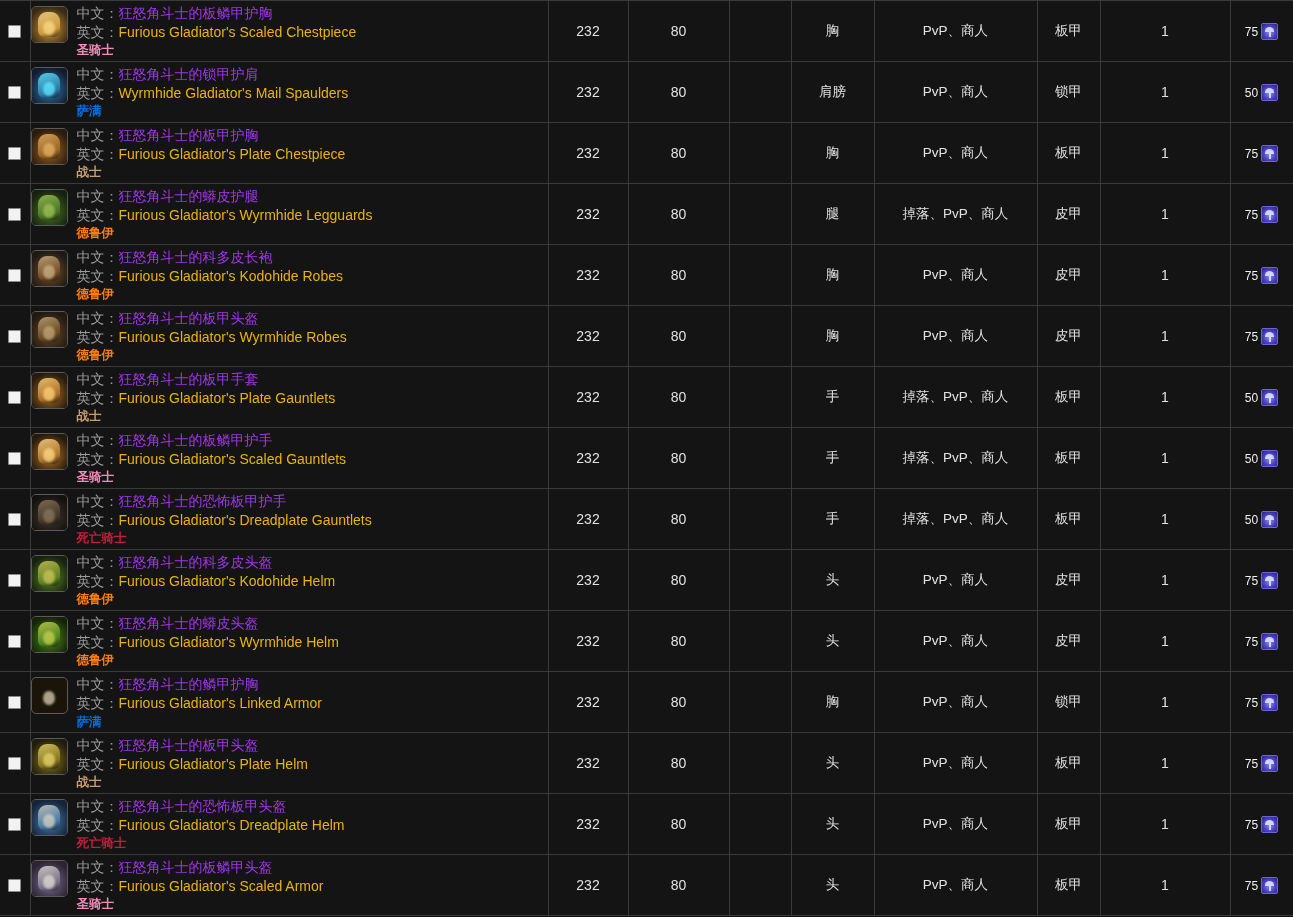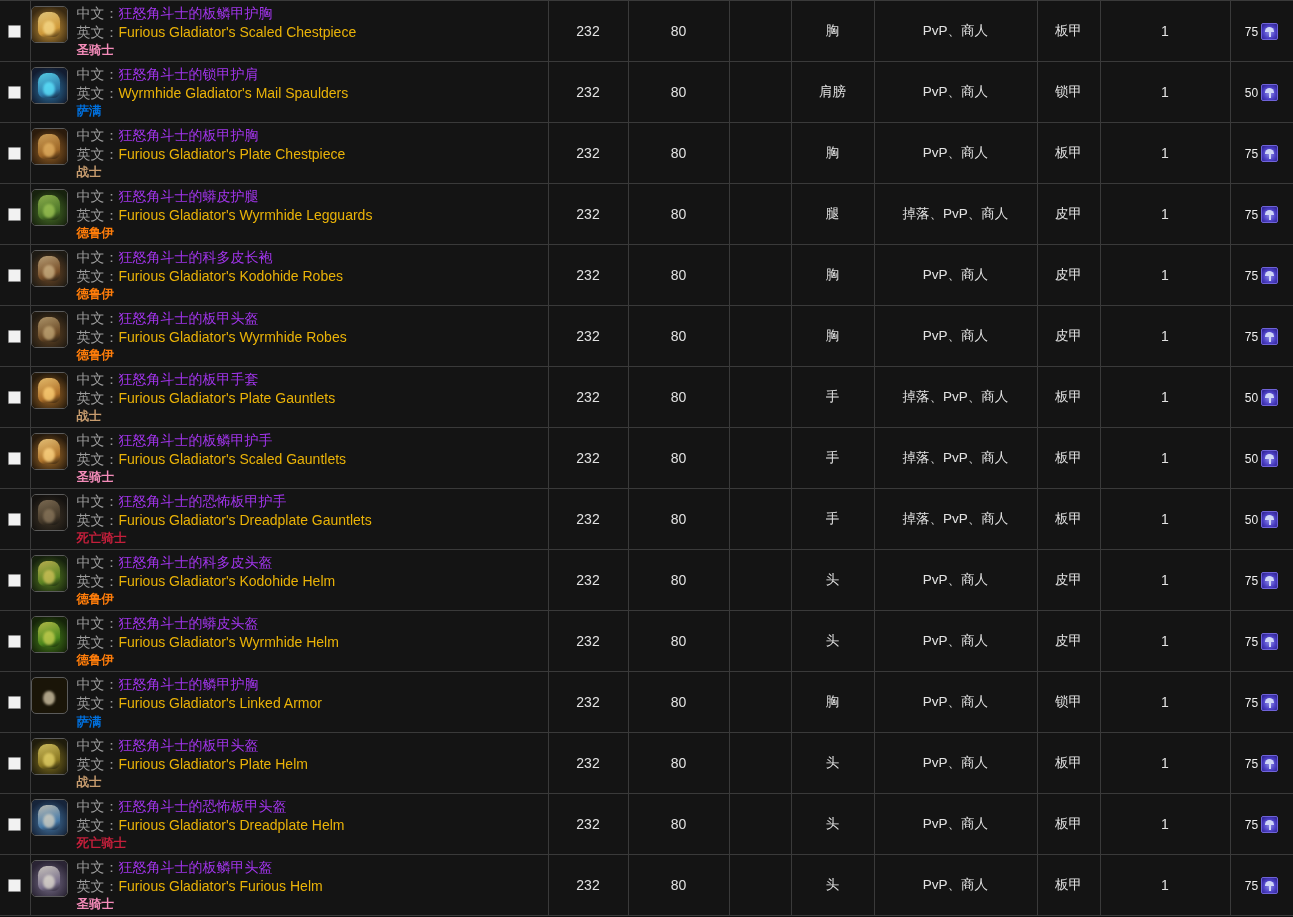--- a/index.html
+++ b/index.html
@@ -549,21 +549,21 @@
           <td class="c-check"><span class="cb"></span></td>
           <td class="c-name">
             <div class="itemwrap">
               <span class="icon-box">
                 <span class="g1" style="background: radial-gradient(circle at 50% 60%, rgb(126, 116, 144) 0%, rgb(42, 36, 52) 78%);"></span>
                 <span class="g2" style="background: linear-gradient(160deg, rgb(224, 220, 208) 0%, rgb(126, 116, 144) 70%, rgb(42, 36, 52) 100%);"></span>
                 <span class="g3" style="background: rgb(224, 220, 208);"></span>
               </span>
               <div class="namelines">
                 <div class="ln"><span class="lbl">中文：</span><a class="zh-name" href="#" style="text-decoration: none;">狂怒角斗士的板鳞甲头盔</a></div>
-                <div class="ln"><span class="lbl">英文：</span><a class="en-name" href="#" style="text-decoration: none;">Furious Gladiator's Furious Helm</a></div>
+                <div class="ln"><span class="lbl">英文：</span><a class="en-name" href="#" style="text-decoration: none;">Furious Gladiator's Scaled Armor</a></div>
                 <div class="cls" style="color: rgb(245, 140, 186);">圣骑士</div>
               </div>
             </div>
           </td>
           <td class="c-ctr">232</td>
           <td class="c-ctr">80</td>
           <td class="c-ctr"></td>
           <td class="c-ctr cn">头</td>
           <td class="c-ctr cn">PvP、商人</td>
           <td class="c-ctr cn">板甲</td>

